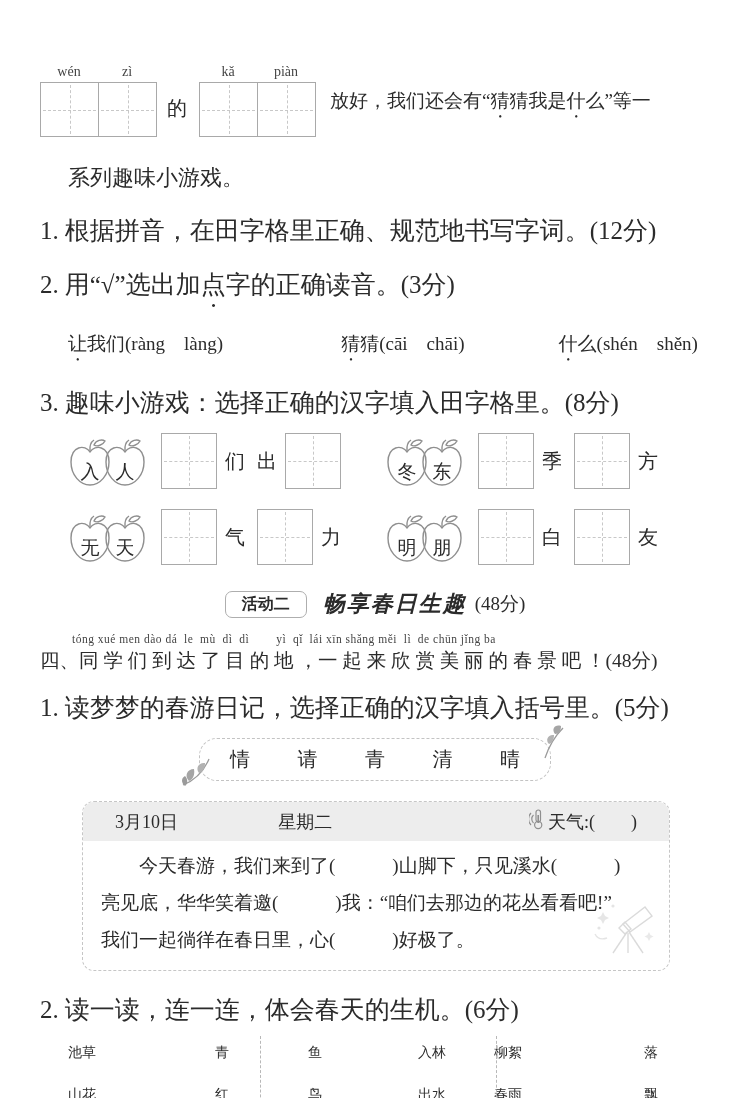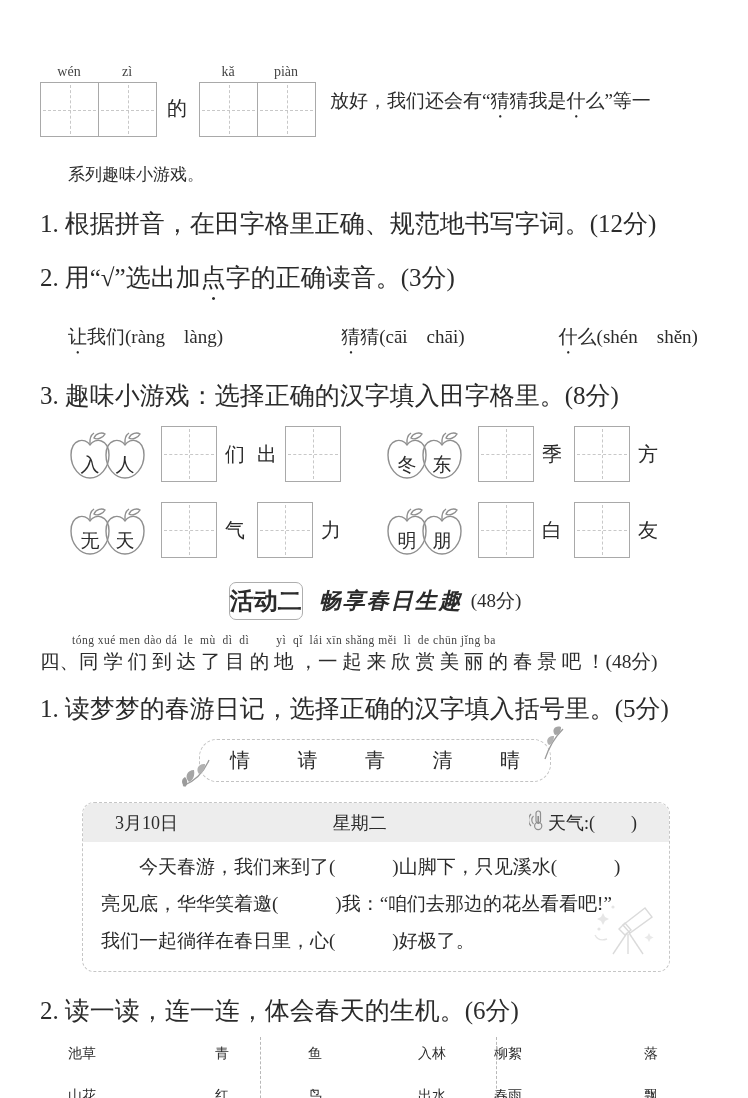--- a/index.html
+++ b/index.html
@@ -18,21 +18,21 @@
   .cross-h{position:absolute;left:2px;right:2px;top:50%;border-top:1px dashed #c8c8c8;}
   .cross-v{position:absolute;top:2px;bottom:2px;left:50%;border-left:1px dashed #c8c8c8;}
 
   
   .intro-row{display:flex;align-items:flex-end;}
   .grid-col{display:flex;flex-direction:column;}
   .py-row{display:flex;font-size:14px;margin-bottom:2px;}
   .py-row span{width:58px;text-align:center;}
   .de-char{font-size:20px;margin:0 12px 15px 10px;}
   .intro-line1{font-size:19px;margin:0 0 15px 14px;white-space:nowrap;}
-  .intro-line2{font-size:17px;margin:26px 0 12px 28px;}
+  .intro-line2{font-size:22px;margin:26px 0 12px 28px;}
 
   
   .qline{font-size:25px;margin-top:21px;white-space:nowrap;}
   .qnum{margin-right:6px;}
   .em-dot{
     -webkit-text-emphasis:filled dot;-webkit-text-emphasis-position:under left;
     text-emphasis:filled dot;text-emphasis-position:under left;
   }
   .opts-row{display:flex;font-size:19px;margin:18px 0 0 28px;}
   .opt2{margin-left:118px;}
@@ -44,41 +44,41 @@
   .apple{position:relative;width:44px;height:56px;flex:none;}
   .apple + .apple{margin-left:-9px;}
   .apple svg{position:absolute;left:0;top:0;}
   .apple-char{position:absolute;left:0;right:0;top:22px;text-align:center;font-size:19px;}
   .q3char{font-size:20px;flex:none;}
   .gap14{width:14px;flex:none;} .gap8{width:8px;flex:none;} .gap12{width:12px;flex:none;}
   .gap-group{width:44px;flex:none;}
 
   
   .act-head{display:flex;justify-content:center;align-items:center;margin-top:24px;}
-  .act-badge{border:1.5px solid #aeaeae;border-radius:7px;padding:2px 0;font-size:24px;font-weight:700;}
+  .act-badge{border:1.5px solid #aeaeae;border-radius:7px;padding:2px 16px;font-size:16px;font-weight:700;}
   .act-title{font-size:22px;font-weight:700;margin-left:16px;letter-spacing:2px;font-style:italic;}
   .act-score{font-size:19px;margin-left:8px;}
 
   
   .sec4-py{font-size:11.5px;margin:14px 0 0 32px;white-space:pre;letter-spacing:0.5px;}
   .sec4-line{font-size:19.5px;margin-top:2px;white-space:nowrap;}
 
   
   .cands-wrap{position:relative;width:352px;margin:14px auto 0;}
   .cands-box{border:1.5px dashed #c3c3c3;border-radius:18px;padding:7px 30px;
     display:flex;justify-content:space-between;font-size:20px;background:#fff;}
   .leaf-left{position:absolute;left:-20px;bottom:-12px;}
   .leaf-right{position:absolute;right:-16px;top:-14px;}
 
   
   .diary{position:relative;margin:20px 0 0 42px;width:586px;border:1.5px dashed #c6c6c6;
     border-radius:12px;overflow:hidden;background:#fff;}
   .diary-head{display:flex;align-items:center;background:#ededed;padding:6px 32px;font-size:18px;font-weight:400;}
   .diary-date{flex:1;text-align:left;}
-  .diary-week{flex:1;text-align:center;}
+  .diary-week{flex:1;text-align:left;}
   .diary-weather{flex:1.2;display:flex;align-items:center;justify-content:flex-end;gap:3px;}
   .diary-body{position:relative;padding:6px 18px 12px;font-size:19px;line-height:37px;}
   .diary-l1{text-indent:2em;}
   .diary-wm{position:absolute;right:6px;bottom:2px;opacity:.55;}
 
   
   .match-wrap{position:relative;margin:18px 0 0 28px;width:624px;}
   .match-row{display:flex;font-size:14px;}
   .match-row + .match-row{margin-top:24px;}
   .mc{flex:none;}

